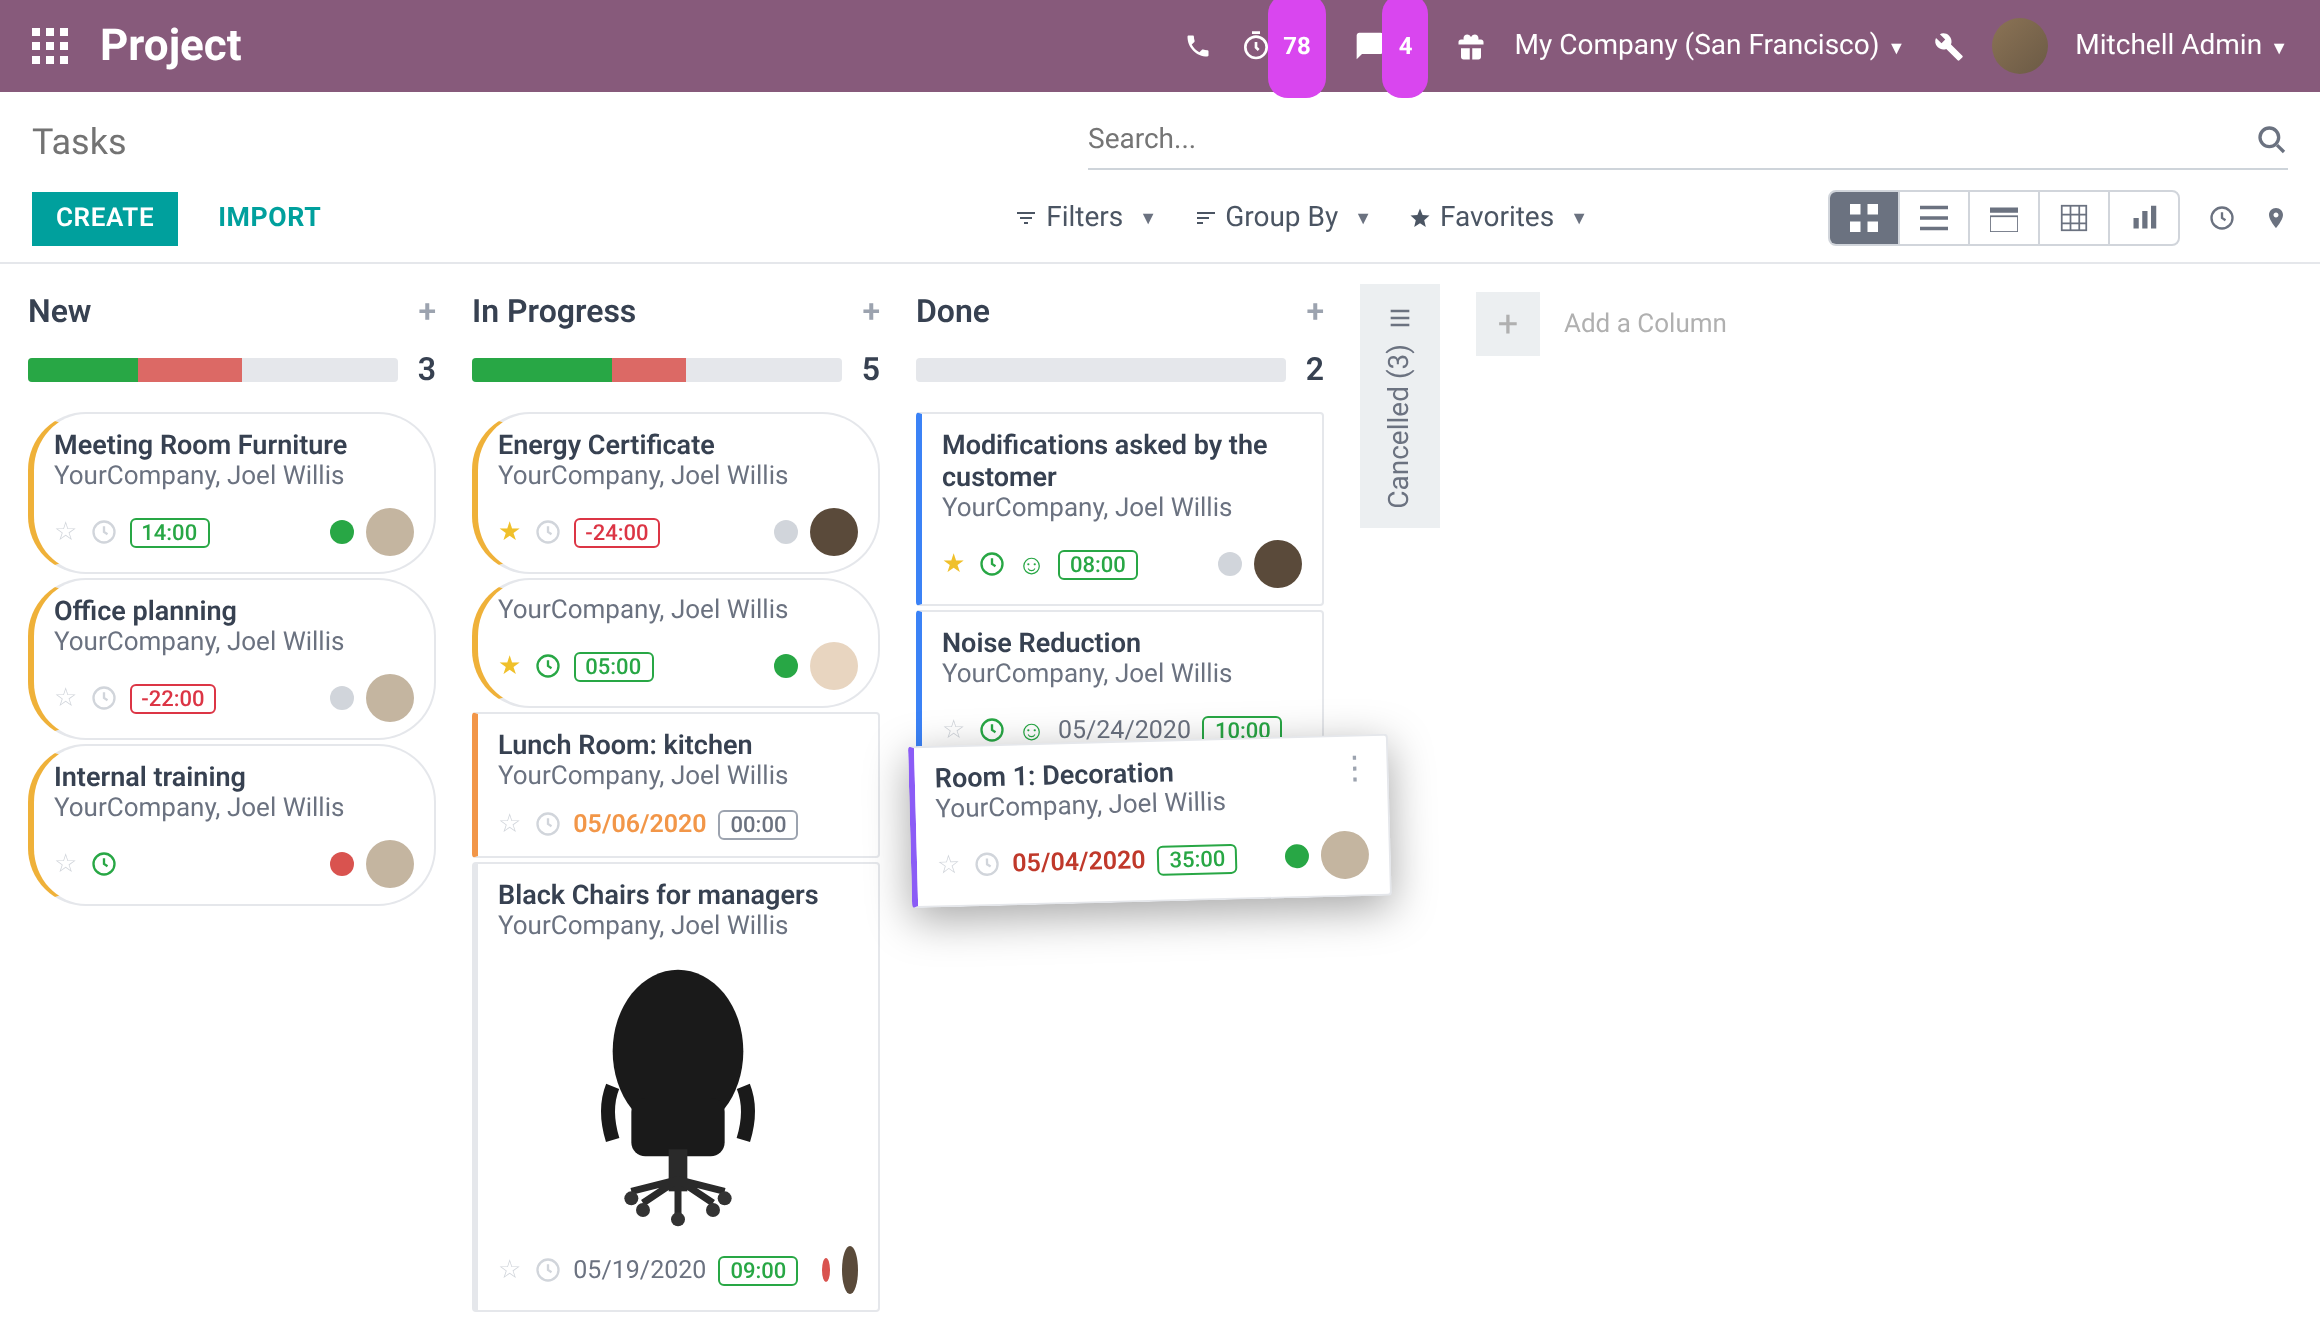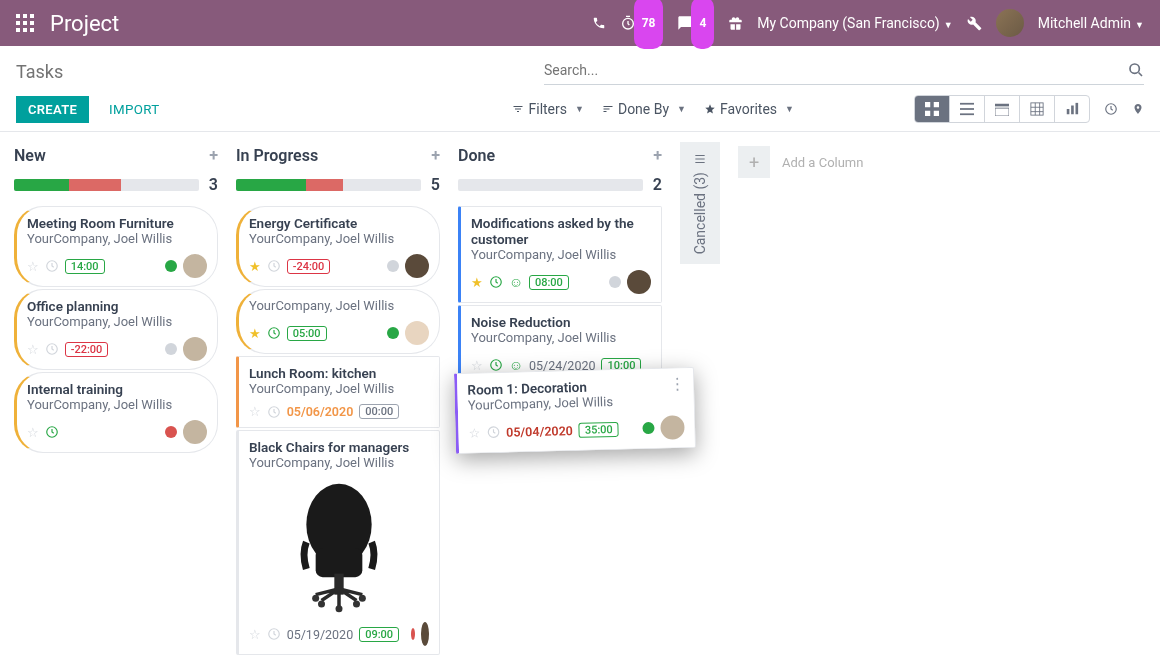--- a/index.html
+++ b/index.html
@@ -1,39 +1,39 @@
 <!DOCTYPE html>
 <html><head>
 <meta charset="utf-8">
 <style>
   * { box-sizing: border-box; margin: 0; padding: 0; font-family: -apple-system, BlinkMacSystemFont, "Segoe UI", Roboto, sans-serif; }
   body { background: #fff; font-size: 13px; color: #374151; width: 1160px; }
   
   
   .topbar { background: #875A7B; height: 46px; display: flex; align-items: center; padding: 0 16px; color: #fff; }
   .apps-icon { margin-right: 16px; cursor: pointer; }
-  .brand { font-size: 22px; font-weight: 400; margin-right: 28px; }
+  .brand { font-size: 22px; font-weight: 700; margin-right: 28px; }
   .nav-items { display: flex; gap: 20px; font-size: 14px; }
   .nav-items span { cursor: pointer; }
   .topbar-right { margin-left: auto; display: flex; align-items: center; gap: 14px; font-size: 14px; }
   .badge-pill { display: inline-flex; align-items: center; background: #d946ef; border-radius: 10px; padding: 19px 8px; font-size: 12px; font-weight: 700; margin-left: -4px; }
   .icon-wrap { display: inline-flex; align-items: center; gap: 2px; }
   .avatar-sm { width: 28px; height: 28px; border-radius: 50%; background: #ccc; display:inline-block; }
   .tiny-caret { font-size: 9px; margin-left: 4px; }
   
   
   .control-panel { padding: 12px 16px 8px; border-bottom: 1px solid #e5e7eb; }
   .cp-row1 { display: flex; align-items: center; }
   .breadcrumb { font-size: 18px; color: #737373; }
   .search-wrap { margin-left: auto; width: 600px; display:flex; align-items:center; border-bottom: 1px solid #ced4da; padding-bottom: 2px;}
   .search-input { flex:1; border: none; outline: none; font-size: 14px; color: #6b7280; padding: 4px 0; }
   .search-btn { color:#6b7280; cursor:pointer; }
   .cp-row2 { display:flex; align-items:center; margin-top:10px; }
   .btn-create { background:#00A09D; color:#fff; border:none; padding:6px 12px; font-size:13px; font-weight:600; cursor:pointer; letter-spacing:.3px; }
-  .btn-import { color:#00A09D; border:none; background:none; padding:6px 12px; font-weight:400; cursor:pointer; margin-left:8px; letter-spacing:.3px; }
+  .btn-import { color:#00A09D; border:none; background:none; padding:6px 12px; font-weight:700; cursor:pointer; margin-left:8px; letter-spacing:.3px; }
   .cp-mid { margin-left:auto; display:flex; gap:18px; color:#4b5563; font-size:14px;}
   .cp-mid .tool { display:inline-flex; align-items:center; gap:4px; cursor:pointer;}
   .view-switch { margin-left: 120px; display:flex; border:1px solid #d1d5db; border-radius:4px; overflow:hidden; }
   .view-cell { padding:6px 10px; border-right:1px solid #d1d5db; color:#6b7280; cursor:pointer; display:flex; align-items:center; }
   .view-cell:last-child { border-right:none; }
   .view-cell.active { background:#6b7280; color:#fff; }
   .cp-right-icons { margin-left:14px; display:flex; gap:14px; color:#6b7280; }
   .cp-right-icons span{ cursor:pointer;}
   
   
@@ -162,21 +162,21 @@
         <svg width="12" height="12" viewBox="0 0 24 24" fill="currentColor">
             <path d="M10 18h4v-2h-4v2zM3 6v2h18V6H3zm3 7h12v-2H6v2z"></path>
           </svg>
         <span>Filters</span>
           <span class="tiny-caret" style="color:#6b7280">▼</span>
       </span>
       <span class="tool">
         <svg width="12" height="12" viewBox="0 0 24 24" fill="currentColor">
             <path d="M3 18h6v-2H3v2zM3 6v2h18V6H3zm0 7h12v-2H3v2z"></path>
           </svg>
-        <span>Done By</span>
+        <span>Group By</span>
           <span class="tiny-caret" style="color:#6b7280">▼</span>
       </span>
       <span class="tool">
         <svg width="12" height="12" viewBox="0 0 24 24" fill="currentColor">
             <path d="M12 17.3L6.2 21l1.6-6.8L2.5 9.6l6.9-.6L12 2.5l2.6 6.5 6.9.6-5.3 4.6 1.6 6.8z"></path>
           </svg>
         <span>Favorites</span>
           <span class="tiny-caret" style="color:#6b7280">▼</span>
       </span>
     </div>

